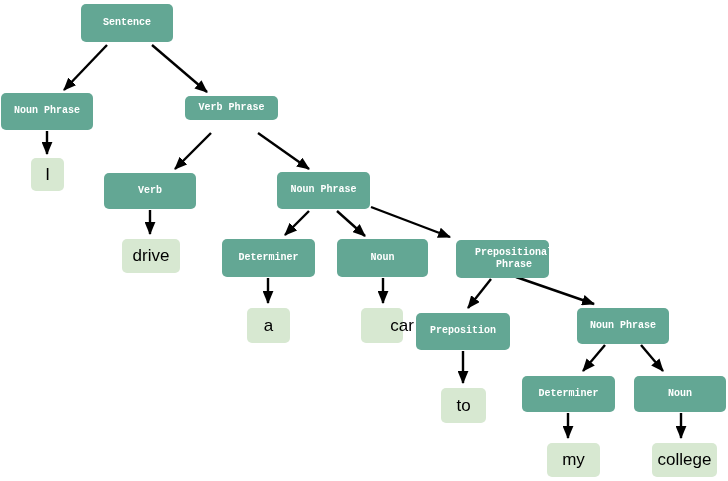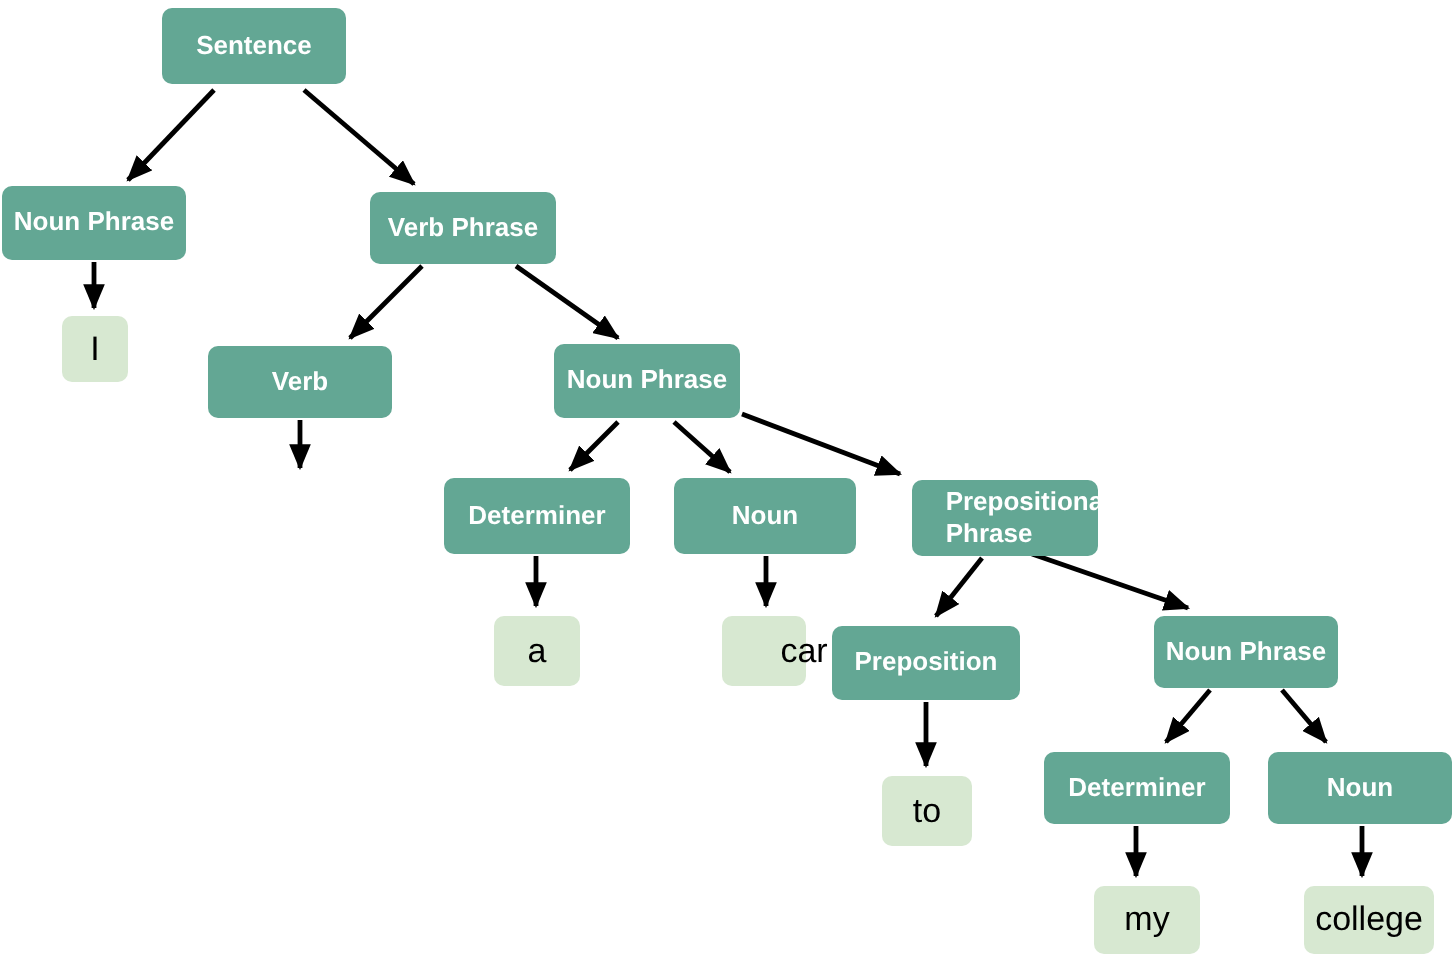--- a/index.html
+++ b/index.html
@@ -17,26 +17,27 @@
     width: 728px; height: 481px;
   }
   .node {
     position: absolute;
     background: #63A794;
     color: #ffffff;
     border-radius: 5px;
     display: flex;
     align-items: center;
     justify-content: center;
-    text-align: left;
+    text-align: center;
     font-weight: bold;
-    font-size: 13px;
+    font-size: 10px;
     line-height: 1.25;
     box-sizing: border-box;
     padding: 1px 2px;
+    font-family: Liberation Mono, monospace;
   }
   .leaf {
     position: absolute;
     background: #D7E8D1;
     color: #000000;
     border-radius: 5px;
     display: flex;
     align-items: center;
     justify-content: center;
     text-align: center;
@@ -73,31 +74,32 @@
       <line x1="463" y1="351" x2="463" y2="383" marker-end="url(#ah)"></line>
       <line x1="605" y1="345" x2="583" y2="371" marker-end="url(#ah)"></line>
       <line x1="641" y1="345" x2="663" y2="371" marker-end="url(#ah)"></line>
       <line x1="568" y1="413" x2="568" y2="438" marker-end="url(#ah)"></line>
       <line x1="681" y1="413" x2="681" y2="438" marker-end="url(#ah)"></line>
     </g>
   </svg>
 
   <div class="node" style="left:81px;  top:4px;   width:92px; height:38px;">Sentence</div>
   <div class="node" style="left:1px;   top:93px;  width:92px; height:37px;">Noun Phrase</div>
-  <div class="node" style="left:185px; top:96px;  width:93px; height:36px;">Verb Phrase</div>
+  <div class="node" style="left:185px; top:96px;  width:93px; height:24px;">Verb Phrase</div>
   <div class="node" style="left:104px; top:173px; width:92px; height:36px;">Verb</div>
   <div class="node" style="left:277px; top:172px; width:93px; height:37px;">Noun Phrase</div>
   <div class="node" style="left:222px; top:239px; width:93px; height:38px;">Determiner</div>
   <div class="node" style="left:337px; top:239px; width:91px; height:38px;">Noun</div>
   <div class="node" style="left:456px; top:240px; width:93px; height:38px;padding-left:25px;">Prepositional Phrase</div>
   <div class="node" style="left:416px; top:313px; width:94px; height:37px;">Preposition</div>
   <div class="node" style="left:577px; top:308px; width:92px; height:36px;">Noun Phrase</div>
   <div class="node" style="left:522px; top:376px; width:93px; height:36px;">Determiner</div>
   <div class="node" style="left:634px; top:376px; width:92px; height:36px;">Noun</div>
 
   <div class="leaf" style="left:31px;  top:158px; width:33px; height:33px;">I</div>
+  <div class="leaf" style="left:122px; top:239px; width:58px; height:34px;">drive</div>
   <div class="leaf" style="left:247px; top:308px; width:43px; height:35px;">a</div>
   <div class="leaf" style="left:361px; top:308px; width:42px; height:35px;padding-left:40px;">car</div>
   <div class="leaf" style="left:441px; top:388px; width:45px; height:35px;">to</div>
   <div class="leaf" style="left:547px; top:443px; width:53px; height:34px;">my</div>
   <div class="leaf" style="left:652px; top:443px; width:65px; height:34px;text-align:center;">college</div>
 
 </div>
 
 </body></html>

